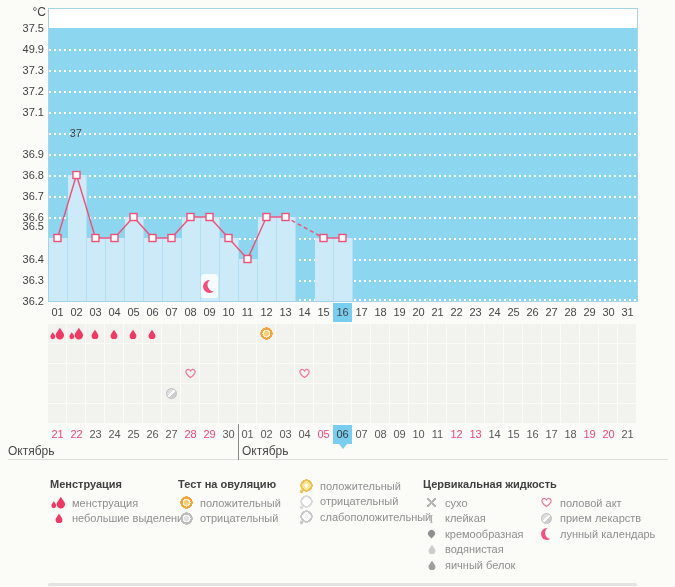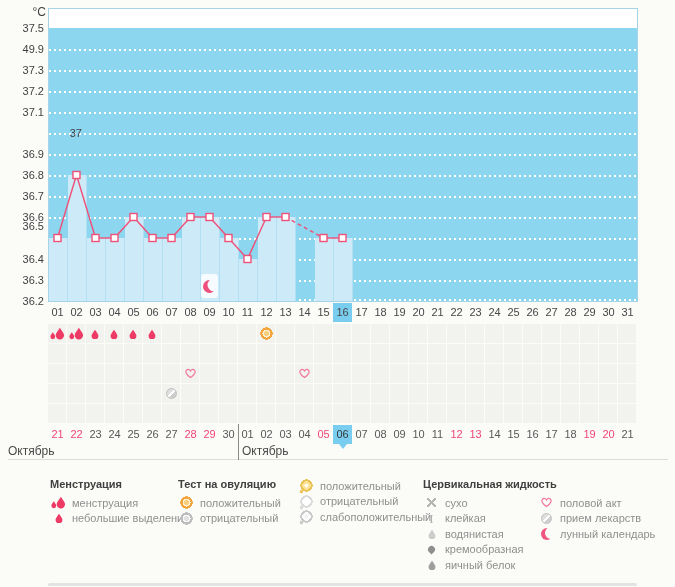--- a/index.html
+++ b/index.html
@@ -528,34 +528,34 @@
           <div class="leg-ico">
             <span style="display: inline-flex; align-items: center; justify-content: center;">
               <span class="icon-sticky">I</span>
             </span>
           </div>
           <div class="leg-lbl">клейкая</div>
         </div>
         <div class="leg-item">
           <div class="leg-ico">
             <span style="display: inline-flex; align-items: center; justify-content: center;">
+              <span class="icon-comma"></span>
+            </span>
+          </div>
+          <div class="leg-lbl">кремообразная</div>
+        </div>
+        <div class="leg-item">
+          <div class="leg-ico">
+            <span style="display: inline-flex; align-items: center; justify-content: center;">
               <svg width="8" height="10" viewBox="0 0 9 11">
                 <path d="M4.5 0.6 C5.9 2.8 8.4 5.7 8.4 7.6 A3.9 3.9 0 1 1 0.6 7.6 C0.6 5.7 3.1 2.8 4.5 0.6 Z" fill="#cdcdcd"></path>
               </svg>
             </span>
           </div>
           <div class="leg-lbl">водянистая</div>
-        </div>
-        <div class="leg-item">
-          <div class="leg-ico">
-            <span style="display: inline-flex; align-items: center; justify-content: center;">
-              <span class="icon-comma"></span>
-            </span>
-          </div>
-          <div class="leg-lbl">кремообразная</div>
         </div>
         <div class="leg-item">
           <div class="leg-ico">
             <span style="display: inline-flex; align-items: center; justify-content: center;">
               <svg width="8" height="10" viewBox="0 0 9 11">
                 <path d="M4.5 0.6 C5.9 2.8 8.4 5.7 8.4 7.6 A3.9 3.9 0 1 1 0.6 7.6 C0.6 5.7 3.1 2.8 4.5 0.6 Z" fill="#9e9e9e"></path>
               </svg>
             </span>
           </div>
           <div class="leg-lbl">яичный белок</div>

